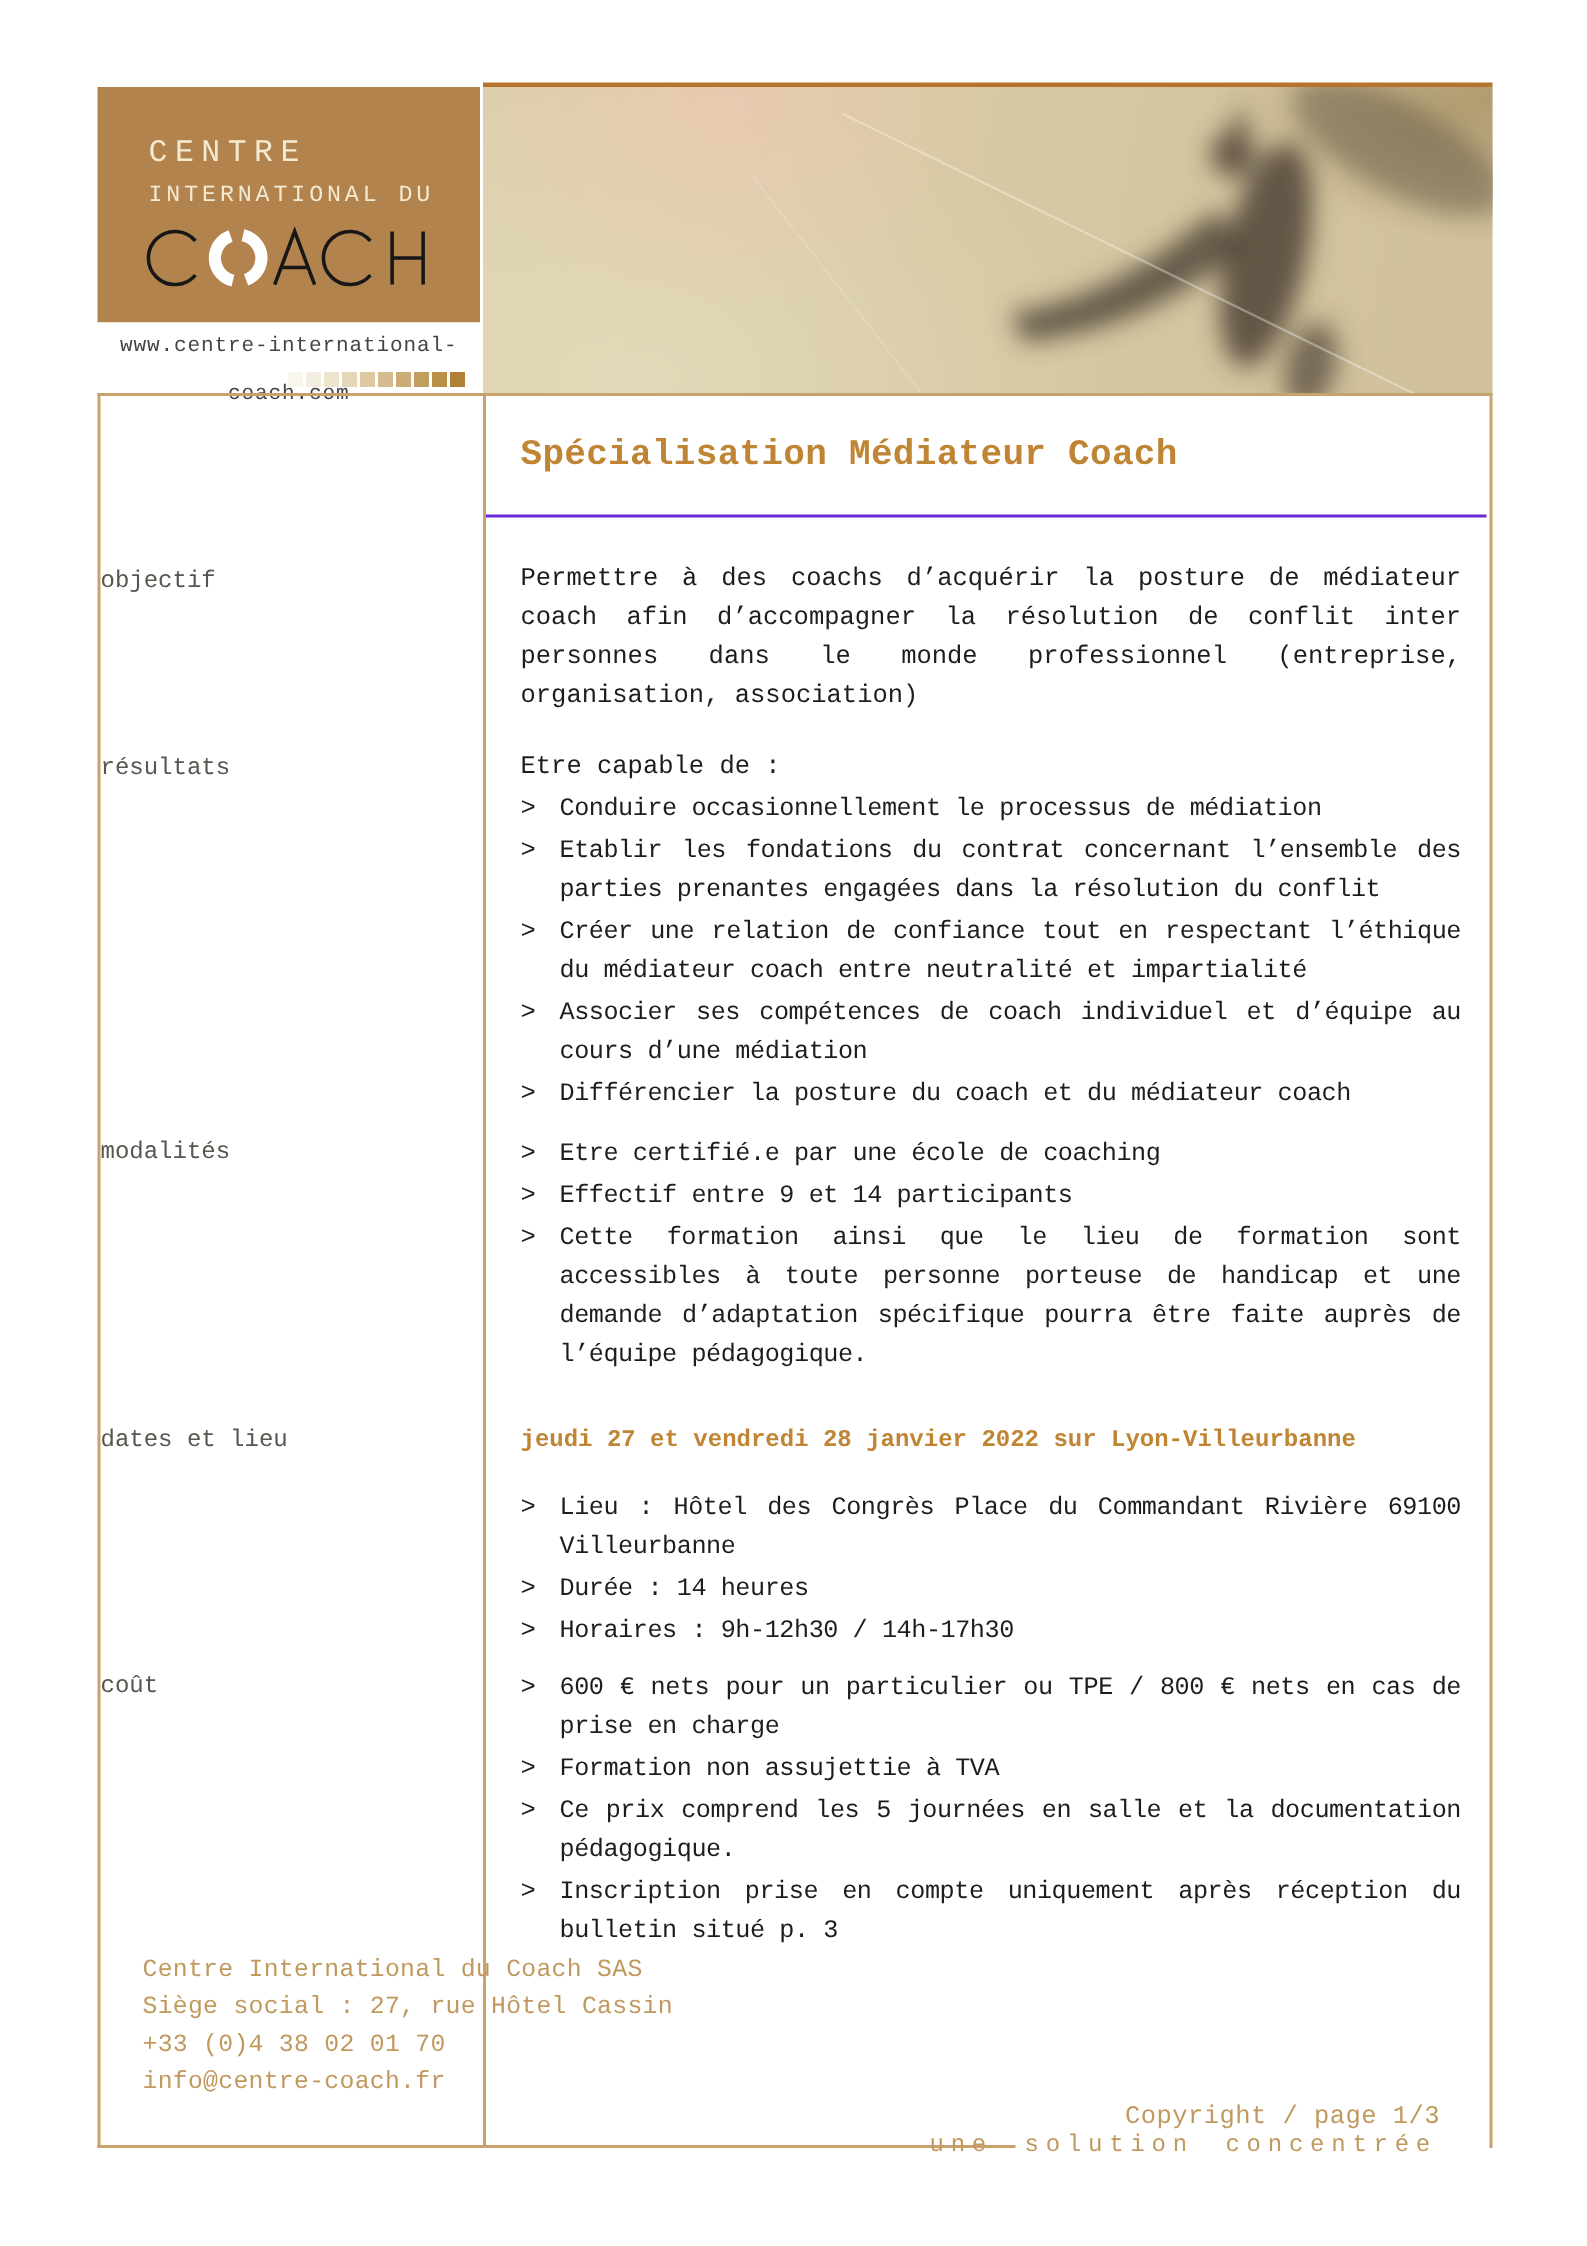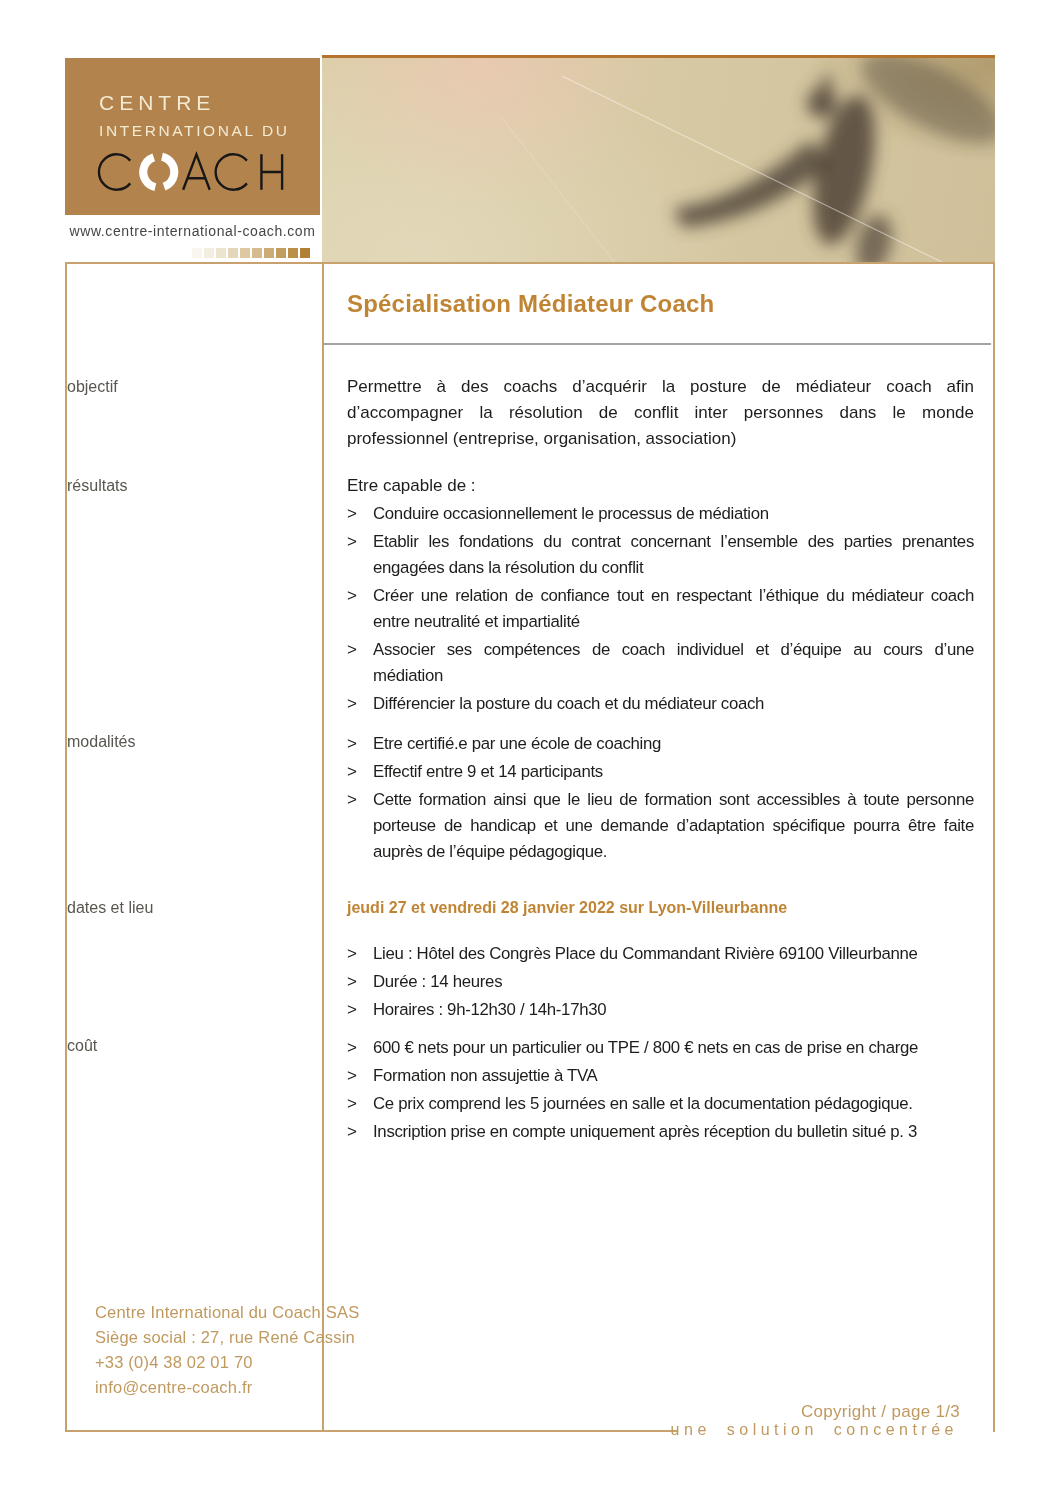--- a/index.html
+++ b/index.html
@@ -7,21 +7,21 @@
     --accent-orange:#c08534;
     --frame-tan:#c8a26e;
     --photo-border:#b4742e;
     --text-dark:#1d1d1b;
     --label-gray:#58564f;
     --footer-tan:#c0995f;
   }
   html,body{margin:0;padding:0;background:#ffffff;}
   .page{
     position:relative;width:1032px;height:1497px;background:#ffffff;
-    font-family:Liberation Sans, sans-serif;overflow:hidden;
+    font-family:Liberation Mono, monospace;overflow:hidden;
   }
   .sr{position:absolute;width:1px;height:1px;overflow:hidden;clip-path:inset(50%);white-space:nowrap;}
 
   
   .logo-block{position:absolute;left:65px;top:58px;width:255px;}
   .logo-brown{background:var(--brand-brown);height:157px;box-sizing:border-box;padding:33px 0 0 34px;}
   .logo-line1{color:#f3ead2;font-size:21px;letter-spacing:5px;font-weight:500;line-height:24px;}
   .logo-line2{color:#f3ead2;font-size:15.5px;letter-spacing:2.6px;font-weight:500;margin-top:6px;line-height:19px;}
   .logo-coach{margin-top:8px;margin-left:-3px;}
   .logo-coach svg{display:block;}
@@ -45,21 +45,21 @@
 
   
   .frame{
     position:absolute;left:65px;top:262px;width:930px;height:1170px;box-sizing:border-box;
     border:2px solid var(--frame-tan);border-bottom:none;
   }
   .vdivider{position:absolute;left:255px;top:0;bottom:0;width:2px;background:var(--frame-tan);}
   .grid{display:grid;grid-template-columns:255px 669px;align-content:start;height:100%;}
   .lbl{font-size:16px;color:var(--label-gray);padding-right:27px;line-height:26px;box-sizing:border-box;}
   .cnt{padding-left:25px;padding-right:17px;box-sizing:border-box;color:var(--text-dark);font-size:17px;line-height:26px;}
-  .title-box{height:81px;display:flex;align-items:center;border-bottom:2px solid #a3a3a3;}
+  .title-box{height:81px;display:flex;align-items:center;border-bottom:2px solid #6d28d9;}
   .doc-title{font-size:24px;font-weight:bold;color:var(--accent-orange);margin:0;letter-spacing:0.2px;}
   .s-objectif > .lbl,.s-objectif > .cnt{padding-top:29px;}
   .s-resultats > .lbl,.s-resultats > .cnt{padding-top:21px;}
   .s-modalites > .lbl,.s-modalites > .cnt{padding-top:12px;}
   .s-dates    > .lbl,.s-dates    > .cnt{padding-top:30px;}
   .s-cout     > .lbl,.s-cout     > .cnt{padding-top:10px;}
   .para{margin:0;text-align:justify;}
   .intro{margin:0 0 2px 0;}
   .dates-heading{font-size:16px;font-weight:bold;color:var(--accent-orange);margin:0 0 20px 0;line-height:26px;}
   .bullet{display:flex;margin-top:2px;}
@@ -241,21 +241,21 @@
               </div>
             </div>
         </div>
       </div>
 
     </div>
   </div>
 
   <div class="address">
     <div class="addr-line">Centre International du Coach SAS</div>
-    <div class="addr-line">Siège social : 27, rue René Cassin</div>
+    <div class="addr-line">Siège social : 27, rue Hôtel Cassin</div>
     <div class="addr-line">+33 (0)4 38 02 01 70</div>
     <div class="addr-line">info@centre-coach.fr</div>
   </div>
 
   <div class="bottom-line"></div>
   <div class="tagline">une solution concentrée</div>
   <div class="copyright">Copyright / page 1/3</div>
 
 </div>
 

